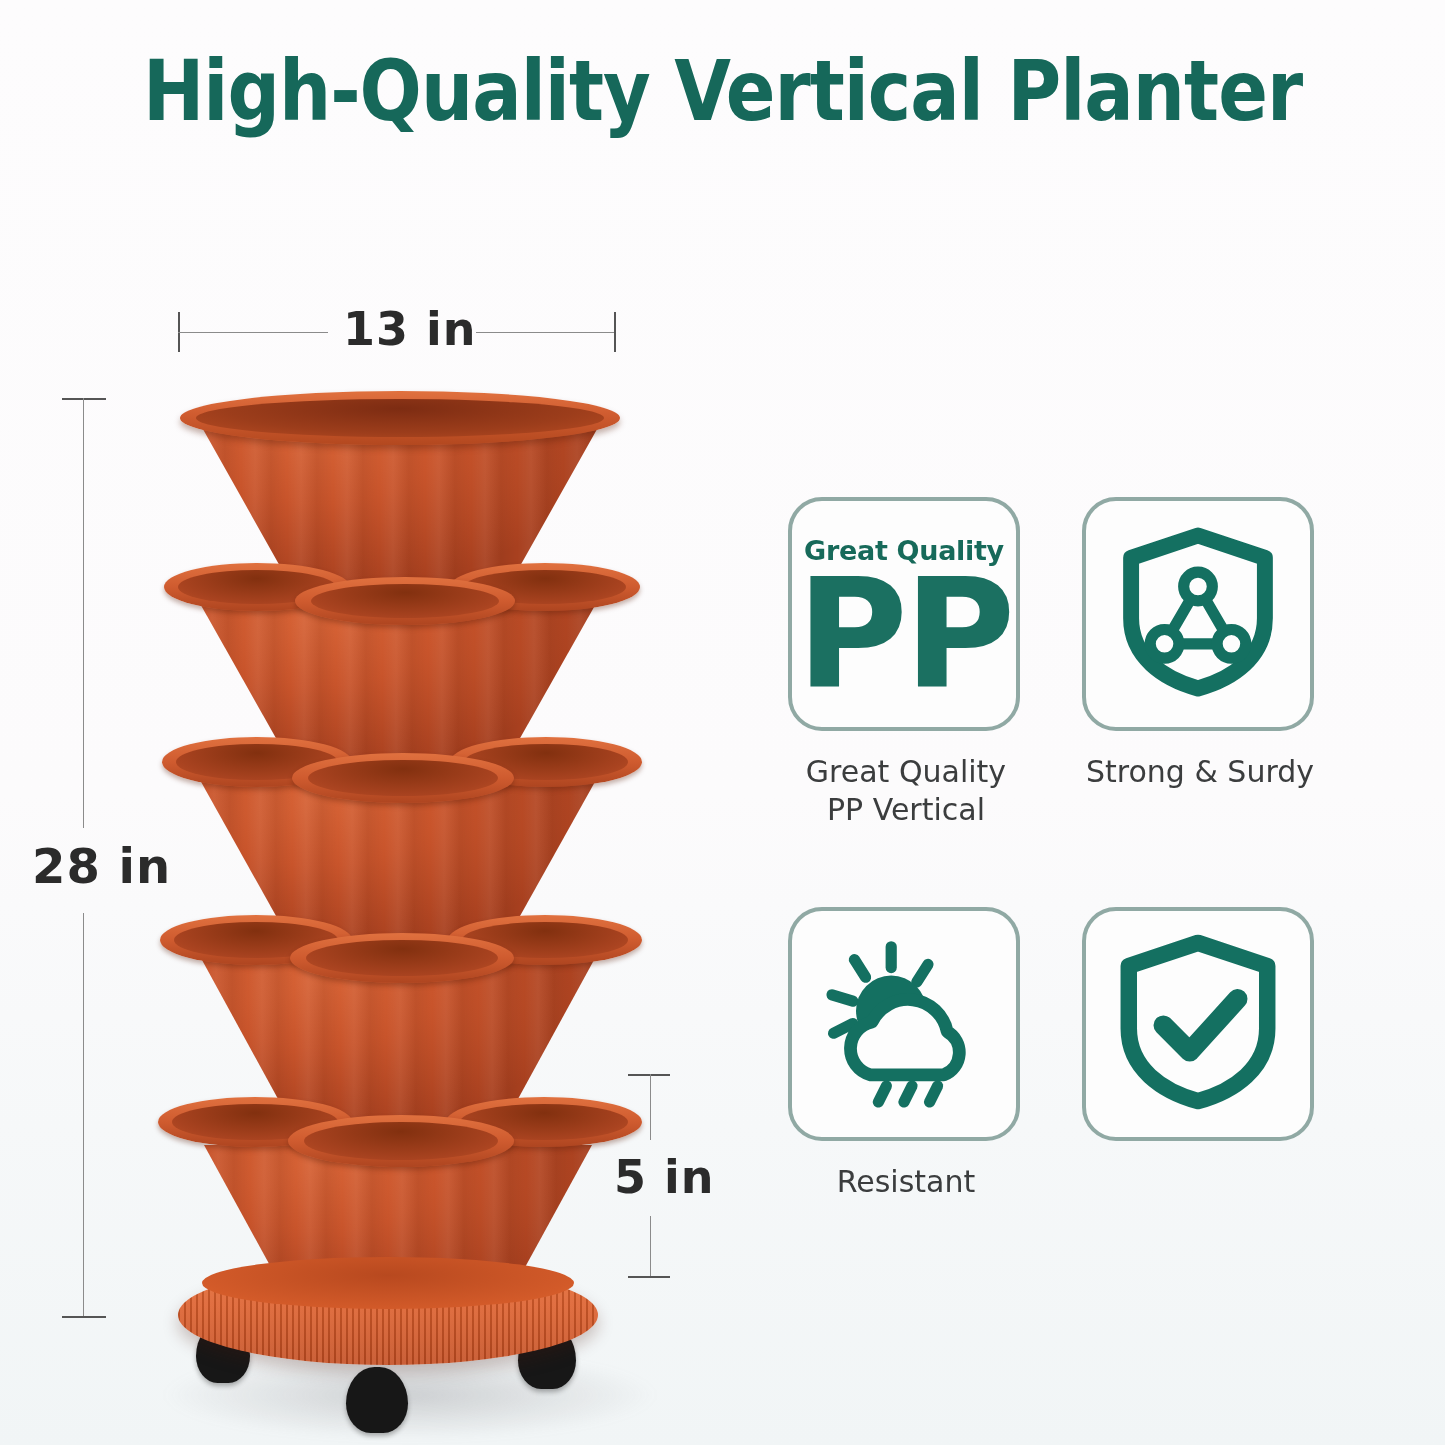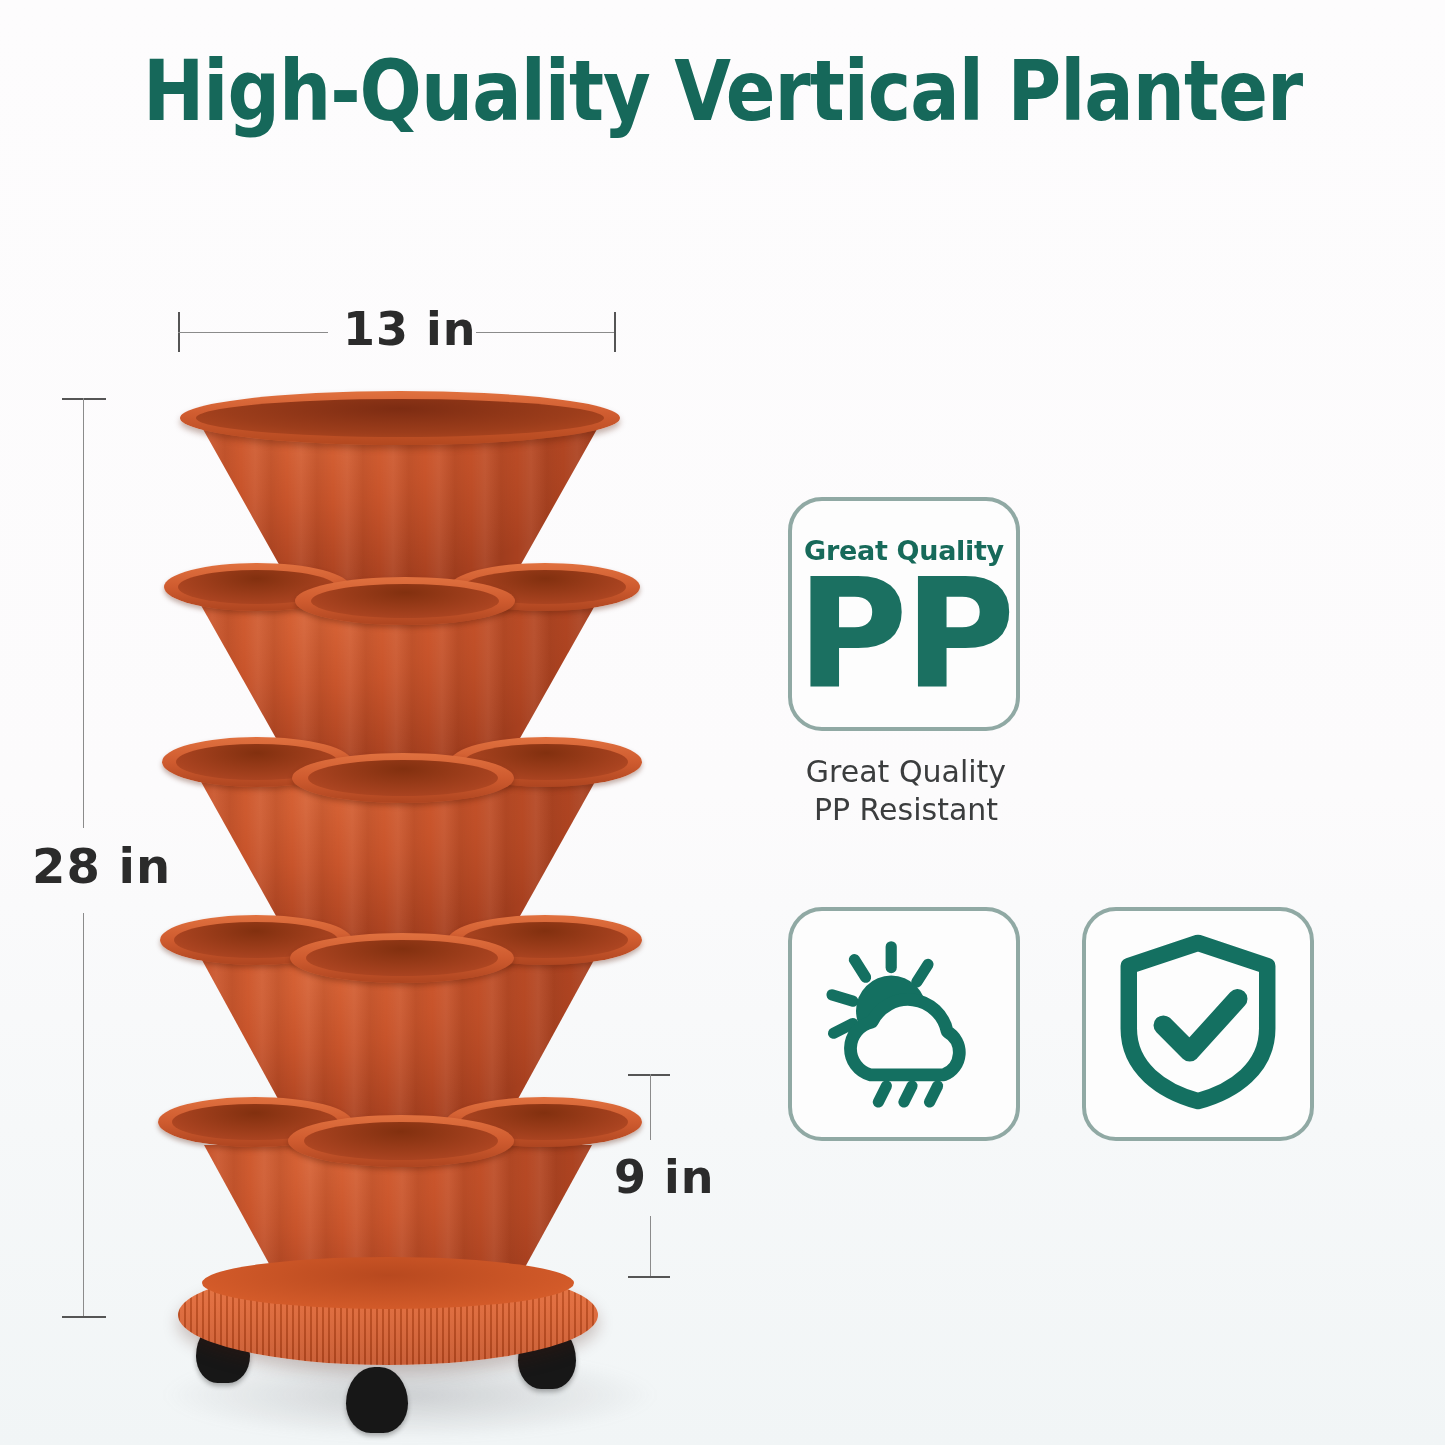--- a/index.html
+++ b/index.html
@@ -171,21 +171,21 @@
     <div class="cap-h" style="left:62px;top:398px;width:44px;"></div>
     <div class="vline" style="left:83px;top:398px;height:430px;"></div>
     <div class="dimlabel" style="left:32px;top:838px;font-size:48px;text-align:center;">28 in</div>
     <div class="vline" style="left:83px;top:913px;height:405px;"></div>
     <div class="cap-h" style="left:62px;top:1316px;width:44px;"></div>
   </div>
 
   <div>
     <div class="cap-h" style="left:628px;top:1074px;width:42px;"></div>
     <div class="vline" style="left:650px;top:1074px;height:66px;"></div>
-    <div class="dimlabel" style="left:614px;top:1150px;font-size:46px;">9 in</div>
+    <div class="dimlabel" style="left:614px;top:1150px;font-size:46px;">5 in</div>
     <div class="vline" style="left:650px;top:1216px;height:62px;"></div>
     <div class="cap-h" style="left:628px;top:1276px;width:42px;"></div>
   </div>
 
   <div id="planter">
 
     <div class="shadow" style="left:10px;top:965px;width:500px;height:90px;"></div>
 
     <div class="tier">
       <div class="body" style="left:45px;top:30px;width:410px;height:175px;"></div>
@@ -257,24 +257,40 @@
 
   <div class="feat" style="left:788px;top:497px;">
     <div class="card">
       <div style="text-align:center;">
         <div class="gq">Great Quality</div>
         <div class="pp">PP</div>
       </div>
     </div>
     <div class="card-cap">
       <div>Great Quality</div>
-      <div>PP Resistant</div>
-    </div>
-  </div>
-
+      <div>PP Vertical</div>
+    </div>
+  </div>
+
+  <div class="feat" style="left:1082px;top:497px;">
+    <div class="card">
+      <span>
+        <svg width="164" height="172" viewBox="0 0 100 108">
+          <path d="M50 6 L92 20 V58 C92 82 72 96 50 102 C28 96 8 82 8 58 V20 Z" fill="none" stroke="#147061" stroke-width="10" stroke-linejoin="round"></path>
+          <path d="M50 38 L71 74 H29 Z" fill="none" stroke="#147061" stroke-width="7" stroke-linejoin="round"></path>
+          <circle cx="50" cy="38" r="9" fill="#fdfdfd" stroke="#147061" stroke-width="7"></circle>
+          <circle cx="29" cy="74" r="9" fill="#fdfdfd" stroke="#147061" stroke-width="7"></circle>
+          <circle cx="71" cy="74" r="9" fill="#fdfdfd" stroke="#147061" stroke-width="7"></circle>
+        </svg>
+      </span>
+    </div>
+    <div class="card-cap">
+      <div>Strong &amp; Surdy</div>
+    </div>
+  </div>
 
   <div class="feat" style="left:788px;top:907px;">
     <div class="card">
       <span>
         <svg width="176" height="176" viewBox="0 0 110 110">
           <g stroke="#147061" stroke-width="7" stroke-linecap="round">
             <line x1="24" y1="16" x2="31" y2="27"></line>
             <line x1="47" y1="8" x2="47" y2="21"></line>
             <line x1="70" y1="19" x2="63" y2="30"></line>
             <line x1="10" y1="38" x2="23" y2="42"></line>
@@ -284,20 +300,21 @@
           <path d="M34 88 a17 17 0 0 1 1 -33 a25 25 0 0 1 47 6 a15 15 0 0 1 -2 27 Z" fill="#fdfdfd" stroke="#147061" stroke-width="8" stroke-linejoin="round"></path>
           <g stroke="#147061" stroke-width="7" stroke-linecap="round">
             <line x1="44" y1="95" x2="39" y2="105"></line>
             <line x1="60" y1="95" x2="55" y2="105"></line>
             <line x1="76" y1="95" x2="71" y2="105"></line>
           </g>
         </svg>
       </span>
     </div>
     <div class="card-cap">
+      <div>Resistant</div>
     </div>
   </div>
 
   <div class="feat" style="left:1082px;top:907px;">
     <div class="card">
       <span>
         <svg width="170" height="178" viewBox="0 0 100 108">
           <path d="M50 6 L92 20 V58 C92 82 72 96 50 102 C28 96 8 82 8 58 V20 Z" fill="none" stroke="#147061" stroke-width="10" stroke-linejoin="round"></path>
           <path d="M29 56 L45 72 L74 40" fill="none" stroke="#147061" stroke-width="12" stroke-linecap="round" stroke-linejoin="round"></path>
         </svg>

